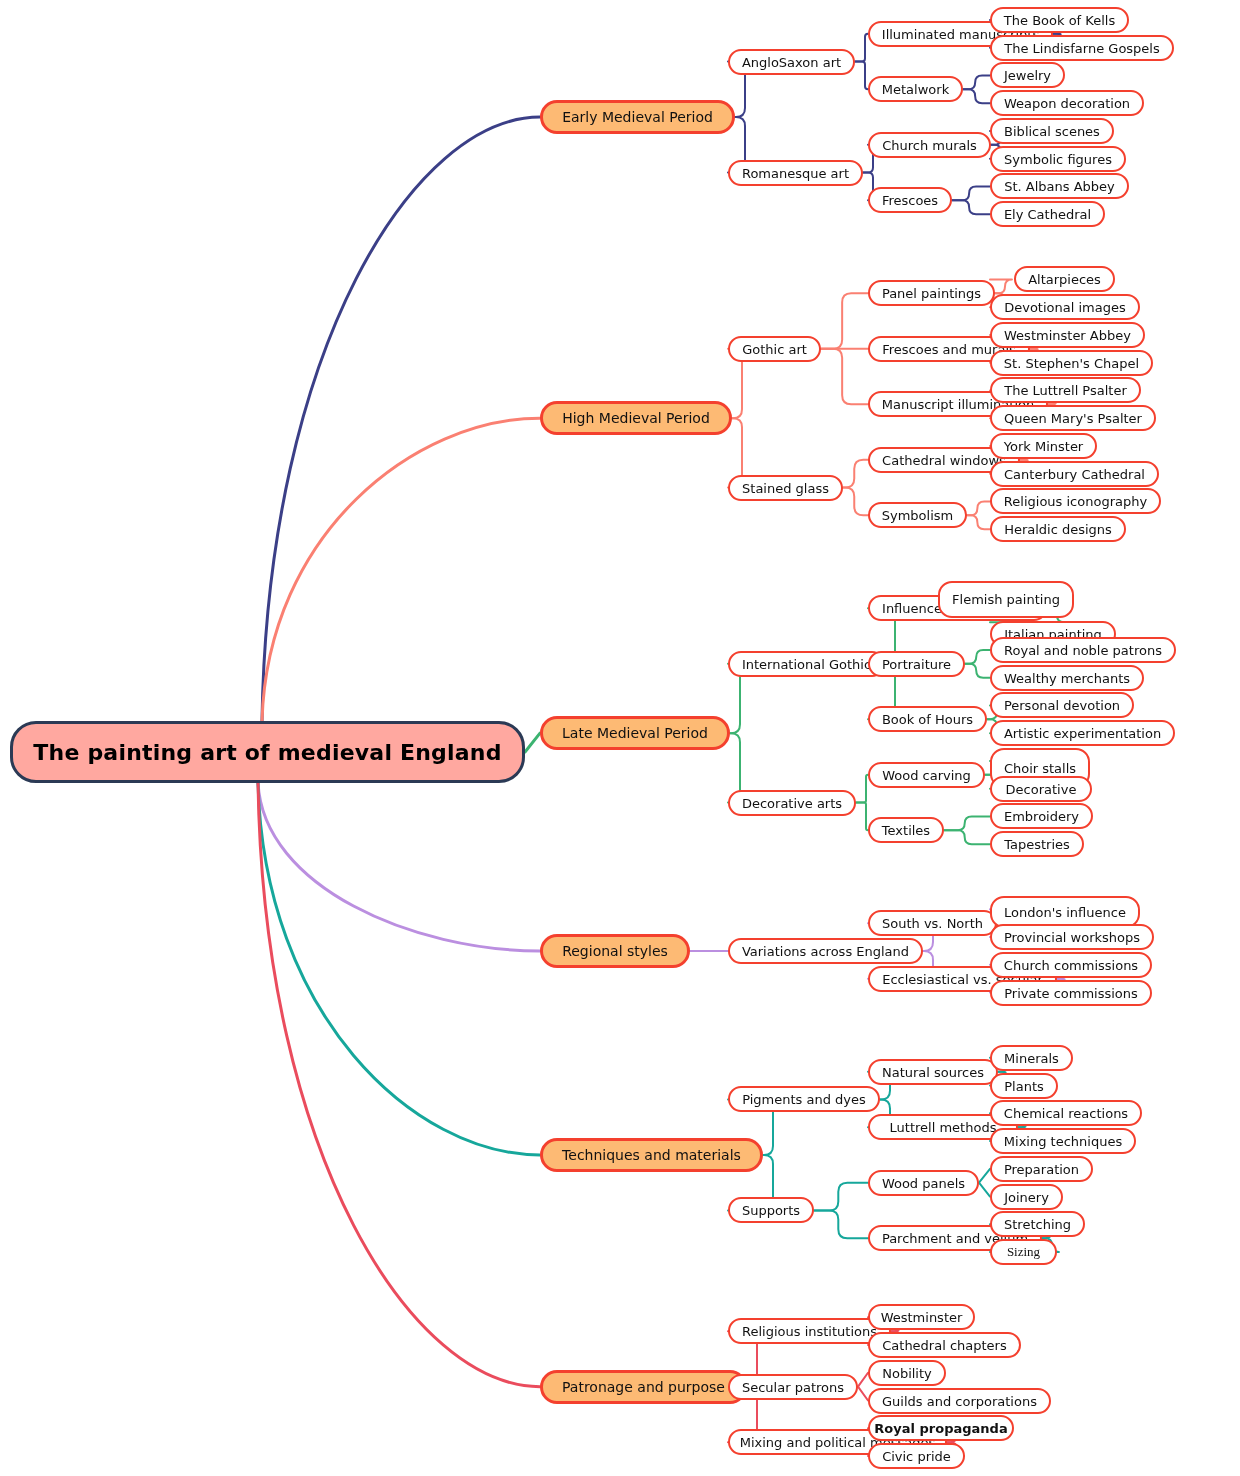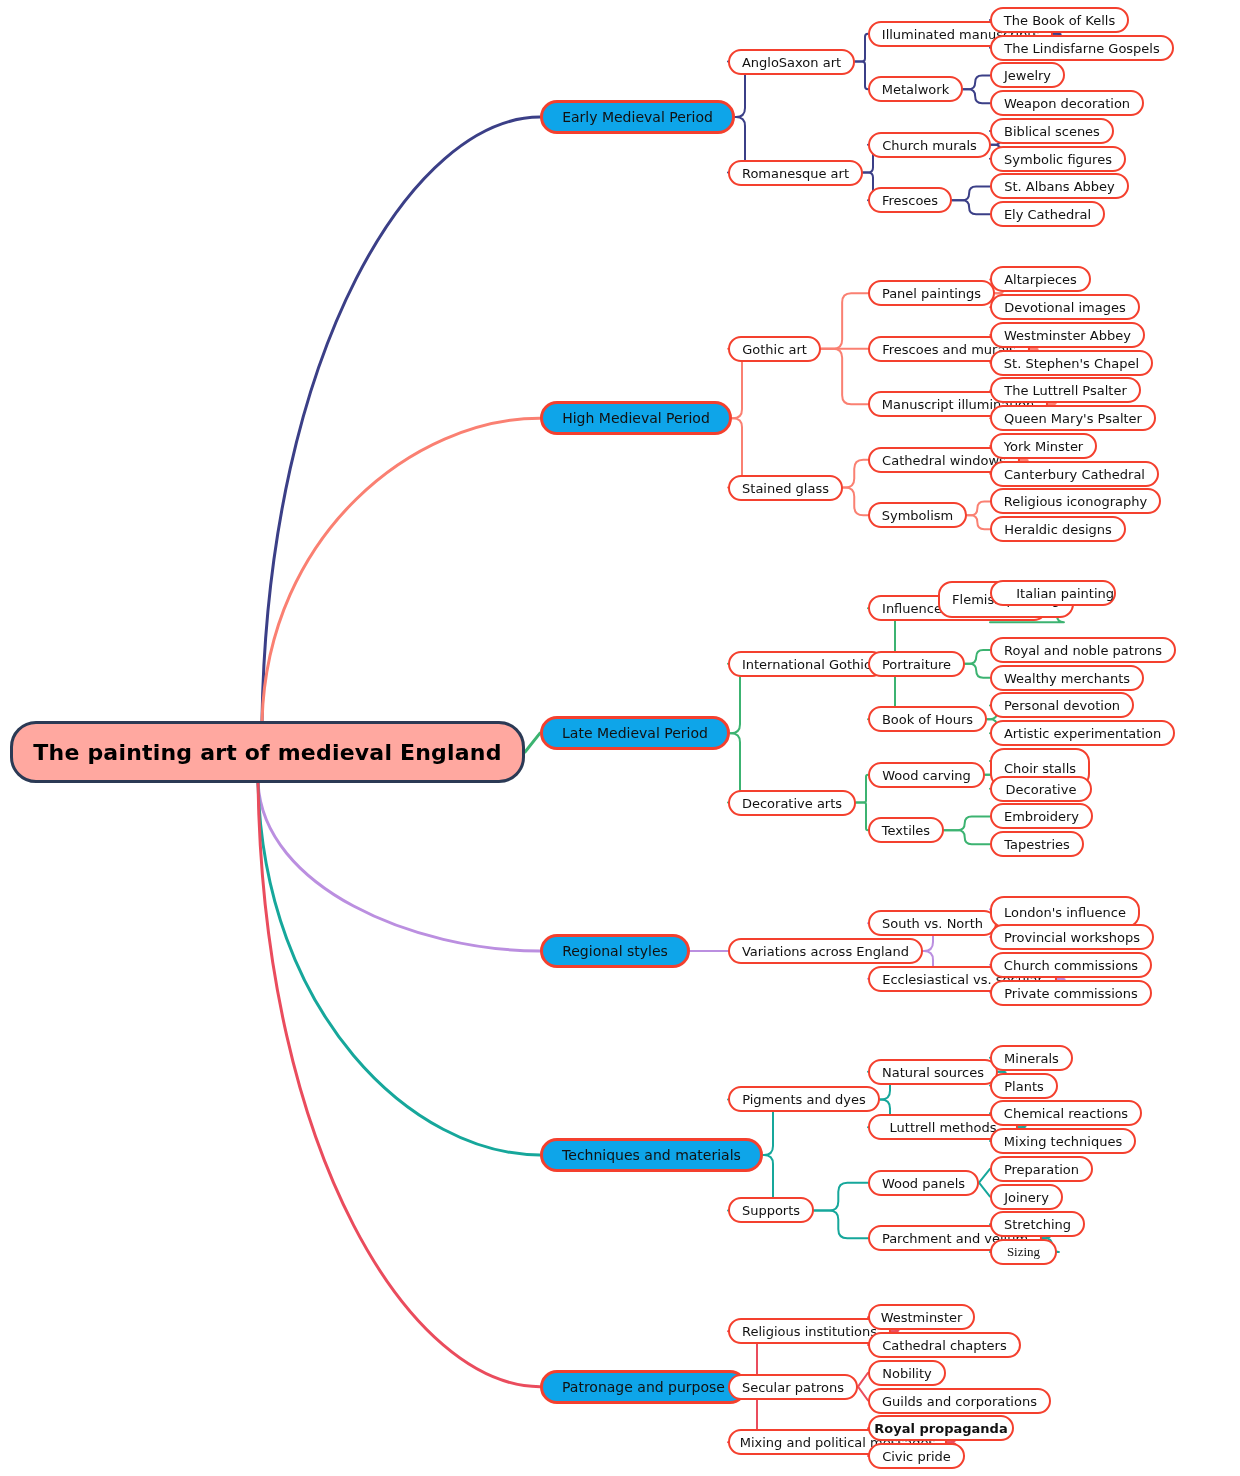--- a/index.html
+++ b/index.html
@@ -4,21 +4,21 @@
 <style>
   html,body{margin:0;padding:0;background:#ffffff;}
   body{width:1240px;height:1476px;overflow:hidden;
        font-family:"DejaVu Sans","Liberation Sans",sans-serif;}
   #stage{position:relative;width:1240px;height:1476px;background:#fff;}
   #links{position:absolute;left:0;top:0;width:1240px;height:1476px;}
   .node{position:absolute;box-sizing:border-box;display:flex;align-items:center;
         justify-content:center;white-space:nowrap;color:#111111;background:#ffffff;}
   .n-root{background:#ffa8a0;border:3px solid #2b3a55;border-radius:26px;
           font-size:22px;font-weight:bold;color:#000;letter-spacing:.2px;}
-  .n-l1{background:#0ea5e9;border:3px solid #f4402e;border-radius:18px;
+  .n-l1{background:#fdba74;border:3px solid #f4402e;border-radius:18px;
         font-size:14px;color:#111;}
   .n-l2,.n-l3{background:#ffffff;border:2px solid #f4402e;border-radius:14px;
         font-size:13px;color:#111;}
 </style>
 </head>
 <body>
 
 <div id="stage">
   <svg id="links" viewBox="0 0 1240 1476" xmlns="http://www.w3.org/2000/svg">
       <path d="M 262 721 C 267.56 346.5948792270531 414.9 117.12077294685989 540 117.12077294685989" fill="none" stroke="#3b3f87" stroke-width="3" stroke-linecap="round" stroke-linejoin="round"></path>
@@ -157,21 +157,21 @@
       </div>
       <div class="node n-l1" style="left: 540px; top: 401px; width: 192px; height: 34px;">
         <span>High Medieval Period</span>
       </div>
       <div class="node n-l2" style="left: 728px; top: 336px; width: 93px; height: 26px;">
         <span>Gothic art</span>
       </div>
       <div class="node n-l3" style="left: 868px; top: 280px; width: 127px; height: 26px;">
         <span>Panel paintings</span>
       </div>
-      <div class="node n-l3" style="left: 990px; top: 266px; width: 101px; height: 26px;">
+      <div class="node n-l3" style="left: 1014px; top: 266px; width: 101px; height: 26px;">
         <span>Altarpieces</span>
       </div>
       <div class="node n-l3" style="left: 990px; top: 294px; width: 150px; height: 26px;">
         <span>Devotional images</span>
       </div>
       <div class="node n-l3" style="left: 868px; top: 336px; width: 162px; height: 26px;">
         <span>Frescoes and murals</span>
       </div>
       <div class="node n-l3" style="left: 990px; top: 322px; width: 155px; height: 26px;">
         <span>Westminster Abbey</span>
@@ -214,21 +214,21 @@
       </div>
       <div class="node n-l2" style="left: 728px; top: 651px; width: 157px; height: 26px;">
         <span>International Gothic</span>
       </div>
       <div class="node n-l3" style="left: 868px; top: 595px; width: 179px; height: 26px;">
         <span>Influences from Europe</span>
       </div>
       <div class="node n-l3" style="left: 938px; top: 581px; width: 136px; height: 37px;">
         <span>Flemish painting</span>
       </div>
-      <div class="node n-l3" style="left: 990px; top: 580px; width: 126px; height: 26px; justify-content: flex-end;">
+      <div class="node n-l3" style="left: 990px; top: 621px; width: 126px; height: 26px;">
         <span>Italian painting</span>
       </div>
       <div class="node n-l3" style="left: 868px; top: 651px; width: 97px; height: 26px;">
         <span>Portraiture</span>
       </div>
       <div class="node n-l3" style="left: 990px; top: 637px; width: 186px; height: 26px;">
         <span>Royal and noble patrons</span>
       </div>
       <div class="node n-l3" style="left: 990px; top: 665px; width: 154px; height: 26px;">
         <span>Wealthy merchants</span>

